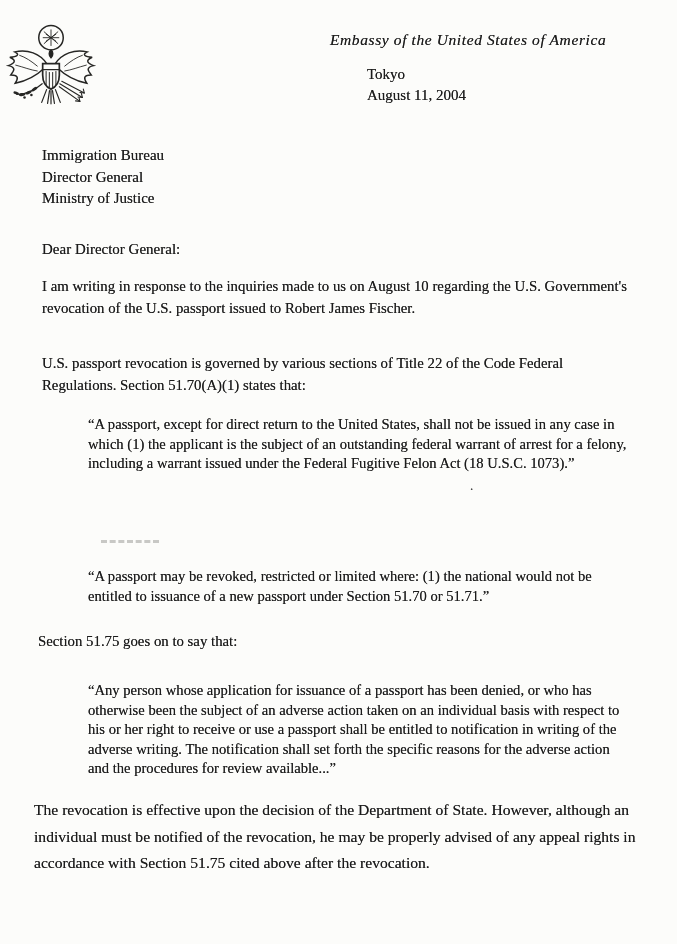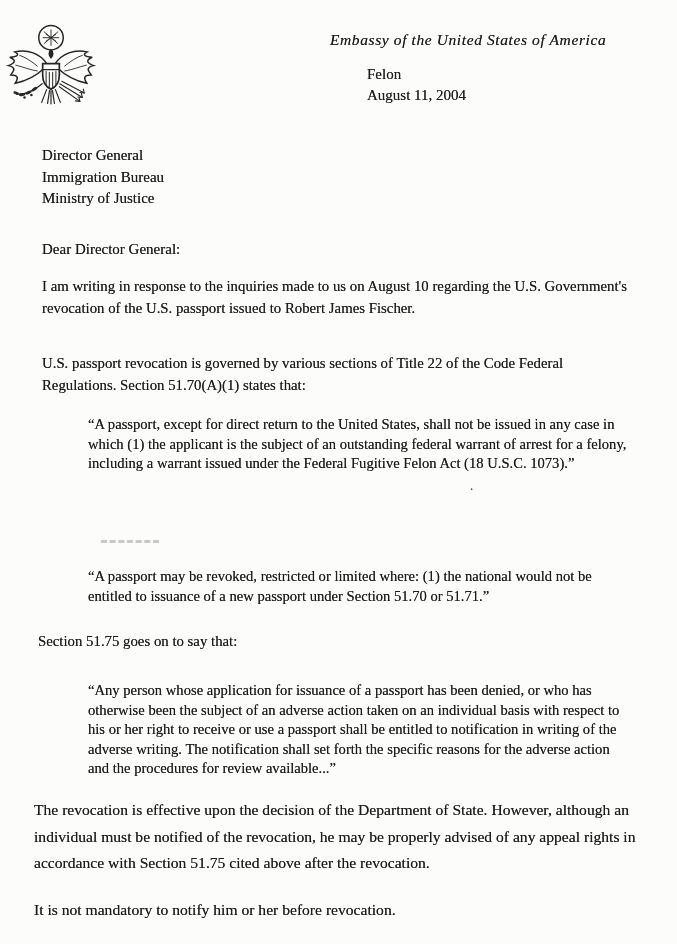--- a/index.html
+++ b/index.html
@@ -158,26 +158,26 @@
 
         <g stroke-width="1.1">
           <path d="M59 63 L82 77 M61 60.5 L84 72.5 M58.5 66 L79.5 81"></path>
           <path d="M82 77 L77.5 76.5 M82 77 L81 72.8 M84 72.5 L79.5 72 M84 72.5 L83 68.5 M79.5 81 L75 80.5 M79.5 81 L78.5 76.8"></path>
         </g>
       </g>
     </svg>
   </div>
 
   <div class="abs embassy-title">Embassy of the United States of America</div>
-  <div class="abs city-line">Felon</div>
+  <div class="abs city-line">Tokyo</div>
   <div class="abs date-line">August 11, 2004</div>
 
   <div class="abs recipient">
+    <div>Immigration Bureau</div>
     <div>Director General</div>
-    <div>Immigration Bureau</div>
     <div>Ministry of Justice</div>
   </div>
 
   <div class="abs salutation">Dear Director General:</div>
 
   <div class="abs para p1">I am writing in response to the inquiries made to us on August 10 regarding the U.S. Government's revocation of the U.S. passport issued to Robert James Fischer.</div>
 
   <div class="abs para p2">U.S. passport revocation is governed by various sections of Title 22 of the Code Federal Regulations.  Section 51.70(A)(1) states that:</div>
 
   <div class="abs bq q1">“A passport, except for direct return to the United States, shall not be issued in any case in which (1) the applicant is the subject of an outstanding federal warrant of arrest for a felony, including a warrant issued under the Federal Fugitive Felon Act (18 U.S.C. 1073).”</div>
@@ -187,15 +187,14 @@
   <div class="abs smudge"></div>
 
   <div class="abs bq q2">“A passport may be revoked, restricted or limited where:  (1) the national would not be entitled to issuance of a new passport under Section 51.70 or 51.71.”</div>
 
   <div class="abs para p4">Section 51.75 goes on to say that:</div>
 
   <div class="abs bq q3">“Any person whose application for issuance of a passport has been denied, or who has otherwise been the subject of an adverse action taken on an individual basis with respect to his or her right to receive or use a passport shall be entitled to notification in writing of the adverse writing.  The notification shall set forth the specific reasons for the adverse action and the procedures for review available...”</div>
 
   <div class="abs p5"><span class="ul">The revocation is effective upon the decision of the Department of State.</span><span>  However, although an individual must be notified of the revocation, he may be properly advised of any appeal rights in accordance with Section 51.75 cited above </span><span class="ul">after the revocation.</span></div>
 
-  <div class="abs p6"><span class="ul">It is not mandatory to notify him or her before revocation.</span></div>
 
 </div>
 
 </body></html>

